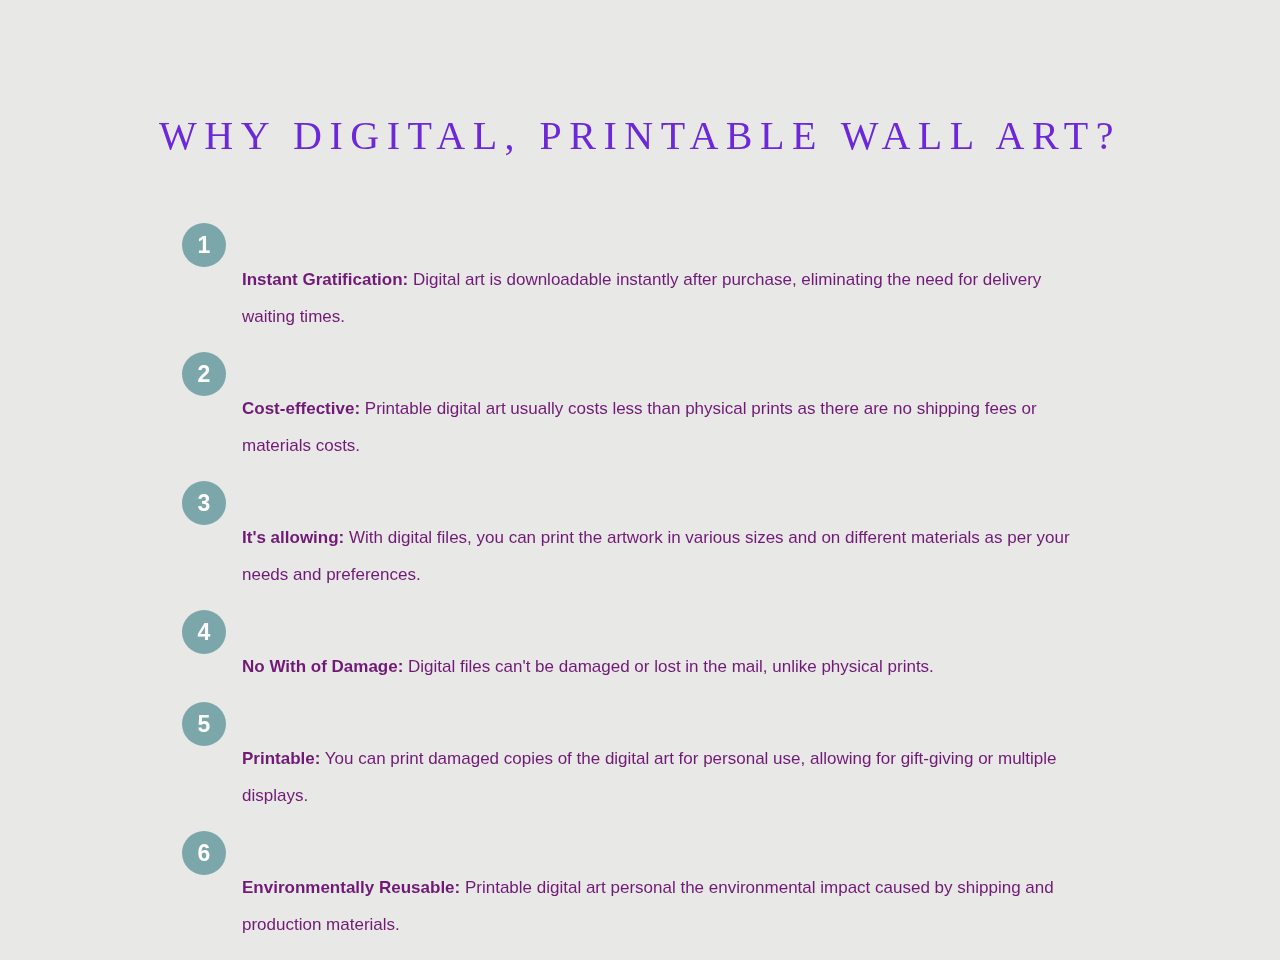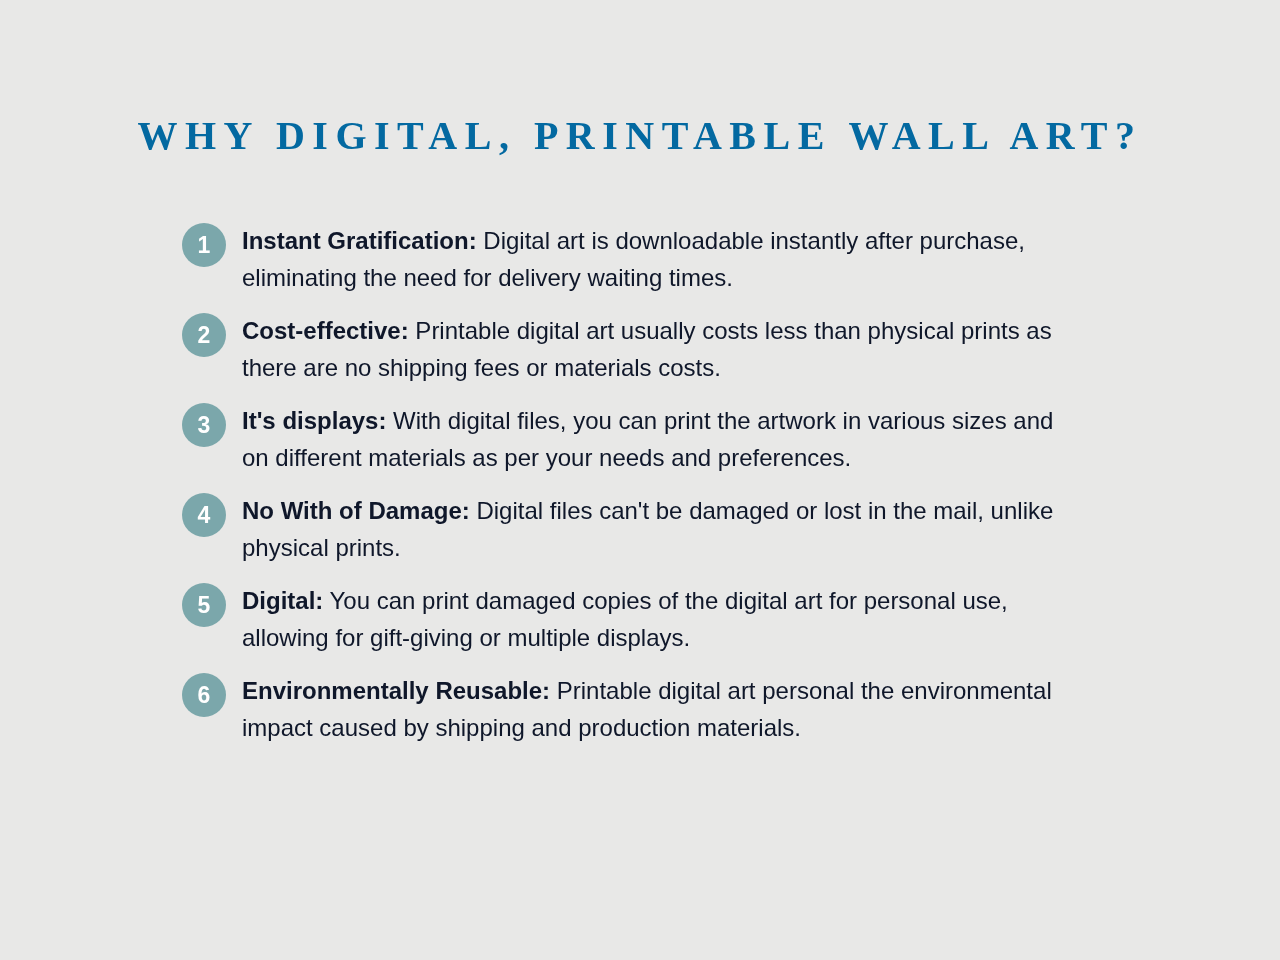--- a/index.html
+++ b/index.html
@@ -22,24 +22,23 @@
   }
   .title {
     position: absolute;
     top: 112px;
     left: 0;
     width: 1280px;
     text-align: center;
     font-family: "Liberation Serif", serif;
     font-size: 40px;
     letter-spacing: 7.5px;
-    color: #0369a1;
+    color: #6d28d9;
     text-transform: uppercase;
     white-space: nowrap;
-    font-weight: bold;
   }
   .list {
     position: absolute;
     top: 222px;
     left: 182px;
     width: 920px;
   }
   .item {
     display: flex;
     align-items: flex-start;
@@ -55,24 +54,25 @@
     font-size: 23px;
     font-weight: bold;
     display: flex;
     align-items: center;
     justify-content: center;
     margin-right: 16px;
     margin-top: 1px;
   }
   .text {
     flex: 1 1 auto;
-    font-size: 24px;
+    font-size: 17px;
     line-height: 37px;
-    color: #0f172a;
+    color: #701a75;
     max-width: 830px;
+    margin-top: 39px;
   }
   .text .lead {
     font-weight: bold;
   }
 </style>
 </head>
 <body>
 
 <div class="page">
 
@@ -90,35 +90,35 @@
     <div class="item">
       <div class="badge">2</div>
       <div class="text">
         <span class="lead">Cost-effective:</span><span> Printable digital art usually costs less than physical prints as there are no shipping fees or materials costs.</span>
       </div>
     </div>
 
     <div class="item">
       <div class="badge">3</div>
       <div class="text">
-        <span class="lead">It's displays:</span><span> With digital files, you can print the artwork in various sizes and on different materials as per your needs and preferences.</span>
+        <span class="lead">It's allowing:</span><span> With digital files, you can print the artwork in various sizes and on different materials as per your needs and preferences.</span>
       </div>
     </div>
 
     <div class="item">
       <div class="badge">4</div>
       <div class="text">
         <span class="lead">No With of Damage:</span><span> Digital files can't be damaged or lost in the mail, unlike physical prints.</span>
       </div>
     </div>
 
     <div class="item">
       <div class="badge">5</div>
       <div class="text">
-        <span class="lead">Digital:</span><span> You can print damaged copies of the digital art for personal use, allowing for gift-giving or multiple displays.</span>
+        <span class="lead">Printable:</span><span> You can print damaged copies of the digital art for personal use, allowing for gift-giving or multiple displays.</span>
       </div>
     </div>
 
     <div class="item">
       <div class="badge">6</div>
       <div class="text">
         <span class="lead">Environmentally Reusable:</span><span> Printable digital art personal the environmental impact caused by shipping and production materials.</span>
       </div>
     </div>
 

